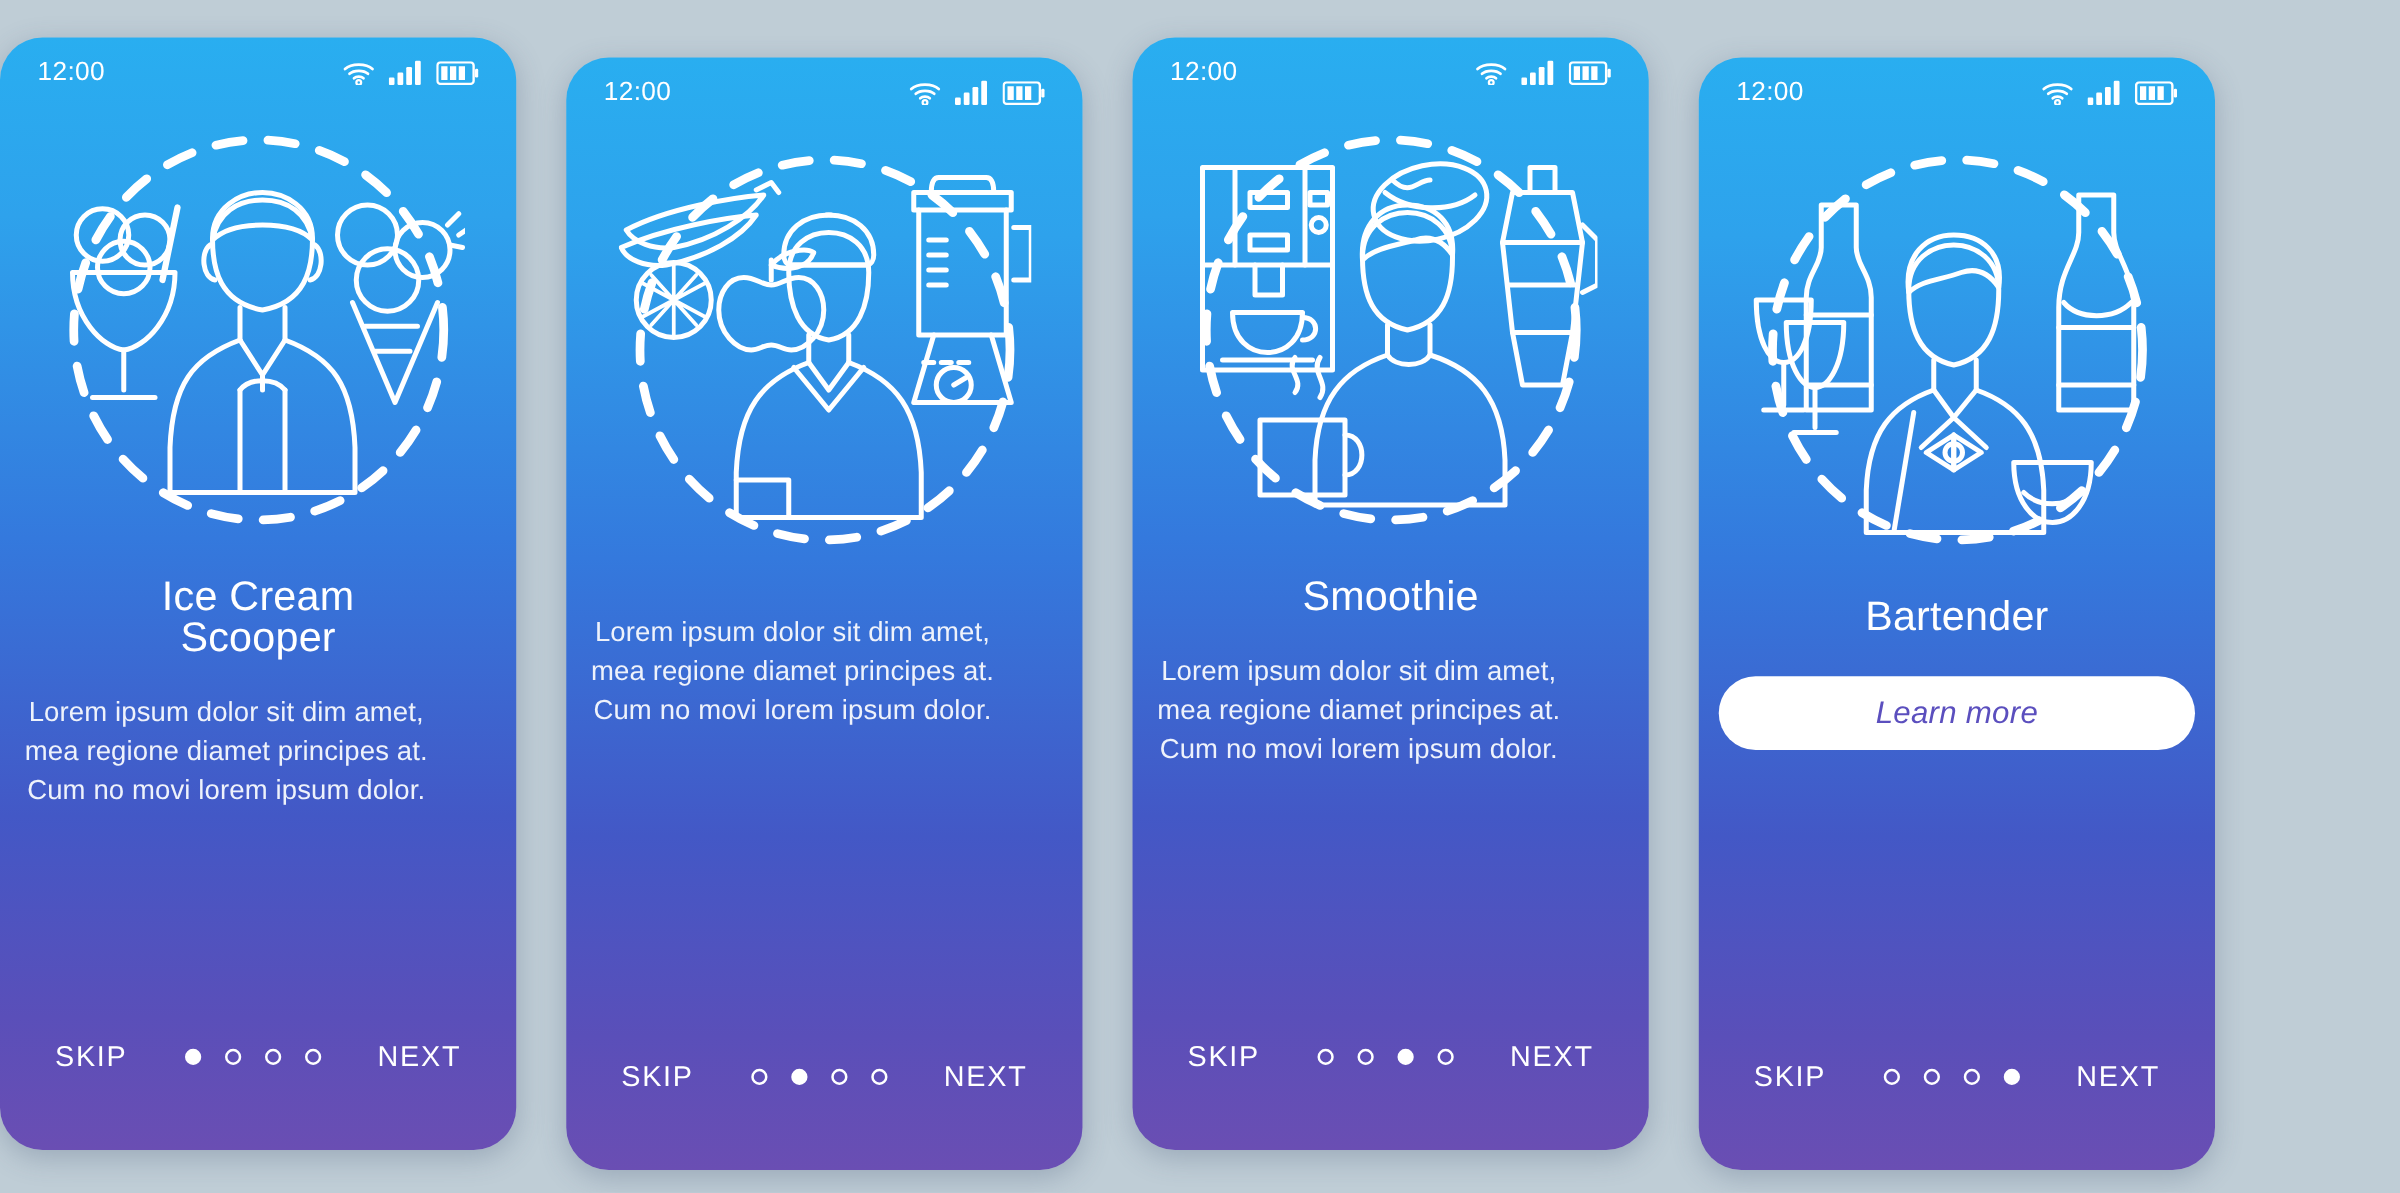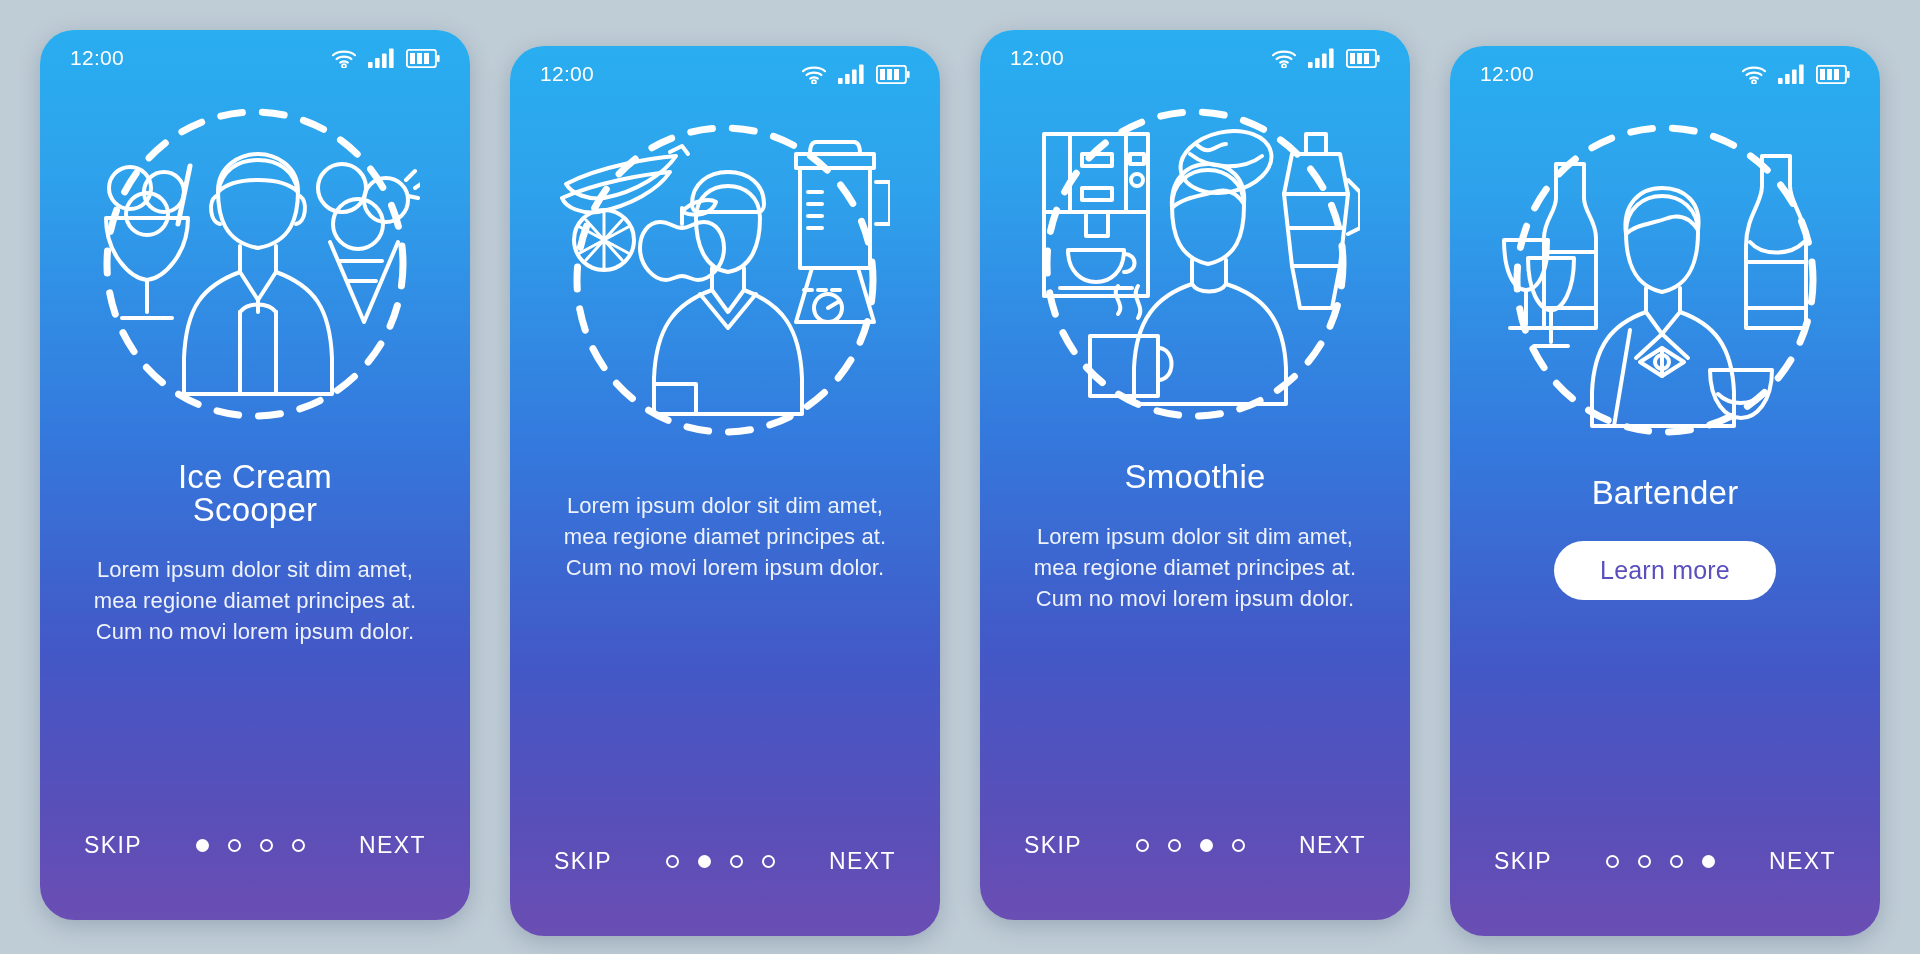--- a/index.html
+++ b/index.html
@@ -4,21 +4,21 @@
 <style>
   * { box-sizing: border-box; margin: 0; padding: 0; }
   html, body {
     width: 1920px; height: 954px;
     background: #bfcdd6;
     font-family: "Liberation Sans", sans-serif;
     overflow: hidden;
   }
   .stage {
     position: relative;
-    width: 1920px; height: 954px;
+    width: 1772px; height: 954px;
     background: #bfcdd6;
     display: flex;
     align-items: flex-start;
     justify-content: center;
     gap: 40px;
     padding-top: 34px;
   }
 
   .phone {
     position: relative;
@@ -71,21 +71,20 @@
     align-items: center;
     justify-content: center;
   }
   .illo { display: block; }
 
   
   .content {
     flex: 1 1 auto;
     display: flex;
     flex-direction: column;
-    align-items: center;
     padding: 0 16px;
   }
   .title {
     font-size: 33px;
     line-height: 1.0;
     font-weight: 400;
     text-align: center;
     letter-spacing: .2px;
     margin-top: 14px;
     color: #ffffff;
@@ -104,20 +103,21 @@
     margin-top: 32px;
     background: #ffffff;
     color: #5b4fbe;
     border: none;
     border-radius: 30px;
     font-family: "Liberation Sans", sans-serif;
     font-size: 25px;
     padding: 15px 46px;
     cursor: pointer;
     letter-spacing: .2px;
+    font-style: italic;
   }
 
   
   .footer {
     flex: none;
     height: 150px;
     display: flex;
     align-items: center;
     justify-content: space-between;
     padding: 0 44px;

